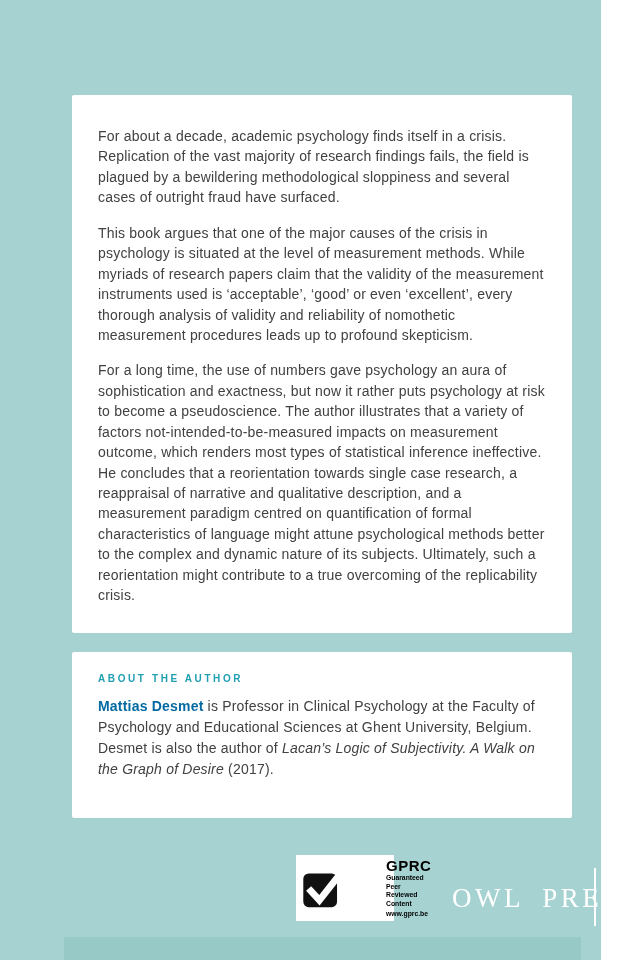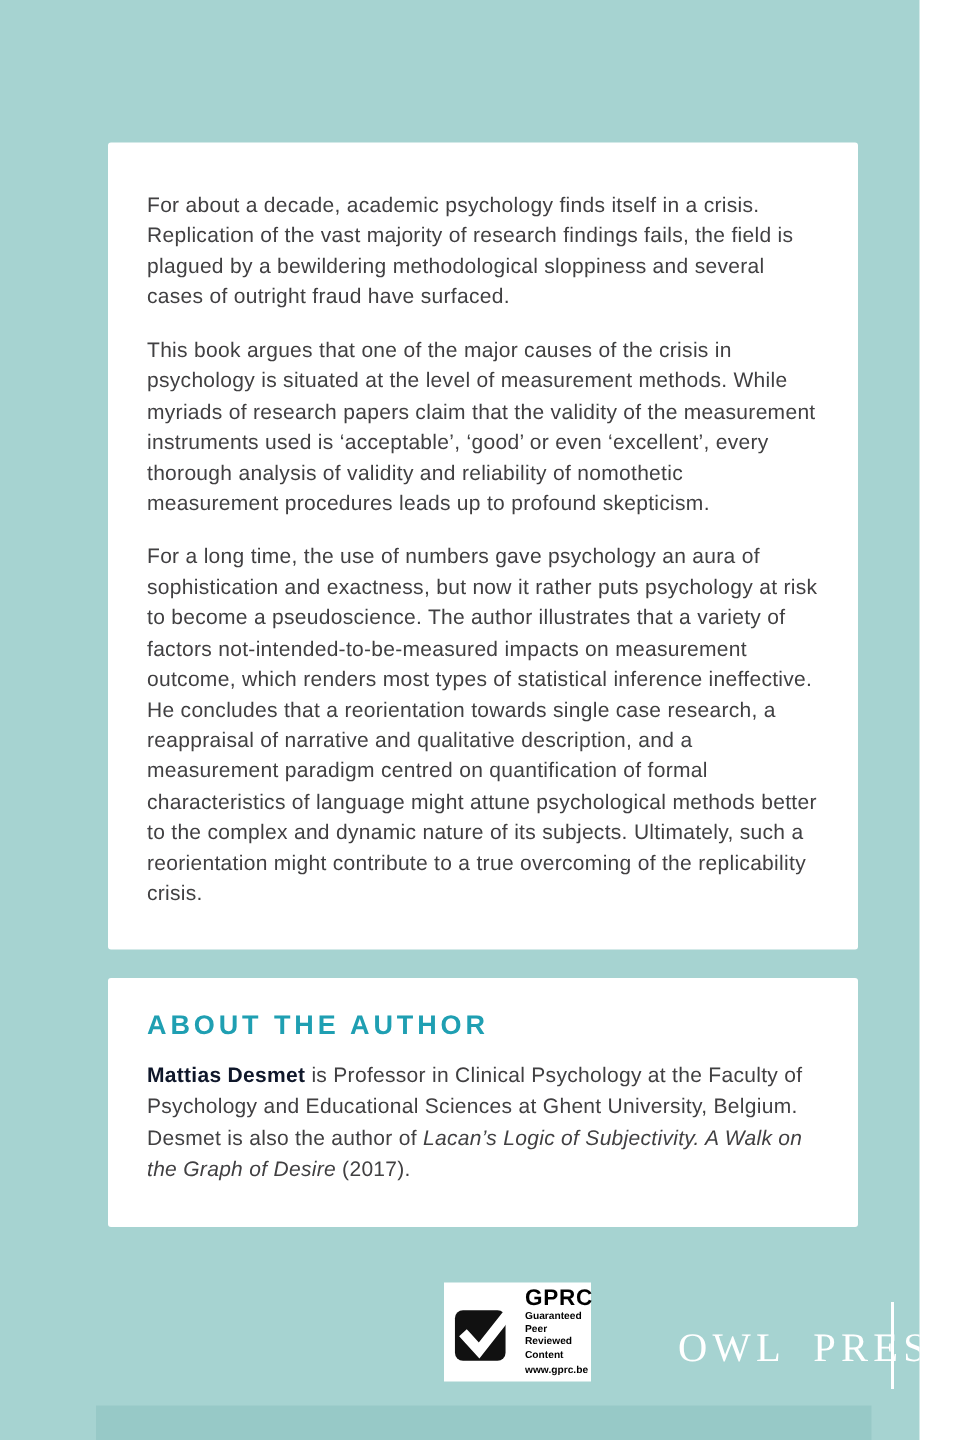--- a/index.html
+++ b/index.html
@@ -3,21 +3,20 @@
 <meta charset="utf-8">
 <style>
   html, body { margin: 0; padding: 0; }
   .page {
     position: relative;
     width: 601px;
     height: 960px;
     background: #a6d3d1;
     font-family: "Liberation Sans", sans-serif;
     overflow: hidden;
-    padding-left: 12px;
   }
   .card {
     position: absolute;
     left: 72px;
     width: 500px;
     background: #ffffff;
     border-radius: 2px;
     box-sizing: border-box;
   }
   .synopsis-card {
@@ -33,33 +32,33 @@
     color: #414042;
   }
   .synopsis-card p:last-child { margin-bottom: 17px; }
   .about-card {
     top: 652px;
     height: 166px;
     padding: 21px 27px 20px 26px;
   }
   .about-heading {
     margin: 0 0 12px 0;
-    font-size: 18px;
+    font-size: 10px;
     font-weight: bold;
     letter-spacing: 2.6px;
     color: #1f9fb2;
   }
   .about-card p {
     margin: 0;
     font-size: 14px;
     line-height: 1.5;
     letter-spacing: 0.2px;
     color: #414042;
   }
-  .about-card p strong { font-weight: bold; color: #0f172a; }
+  .about-card p strong { font-weight: bold; color: #0369a1; }
   .about-card p em { font-style: italic; }
   .bottom-band {
     position: absolute;
     left: 64px;
     top: 937px;
     width: 517px;
     height: 23px;
     background: #97c9c7;
   }
   .gprc-box {
@@ -74,20 +73,21 @@
     gap: 3px;
     padding: 4px 3px 4px 5px;
     box-sizing: border-box;
   }
   .gprc-check { display: block; line-height: 0; }
   .gprc-check svg { width: 46px; height: 46px; display: block; }
   .gprc-text {
     display: flex;
     flex-direction: column;
     justify-content: flex-start;
+    margin-left: 36px;
   }
   .gprc-name {
     font-weight: bold;
     font-size: 15px;
     letter-spacing: 0.5px;
     color: #000000;
     line-height: 1.05;
   }
   .gprc-line {
     font-size: 6.8px;

